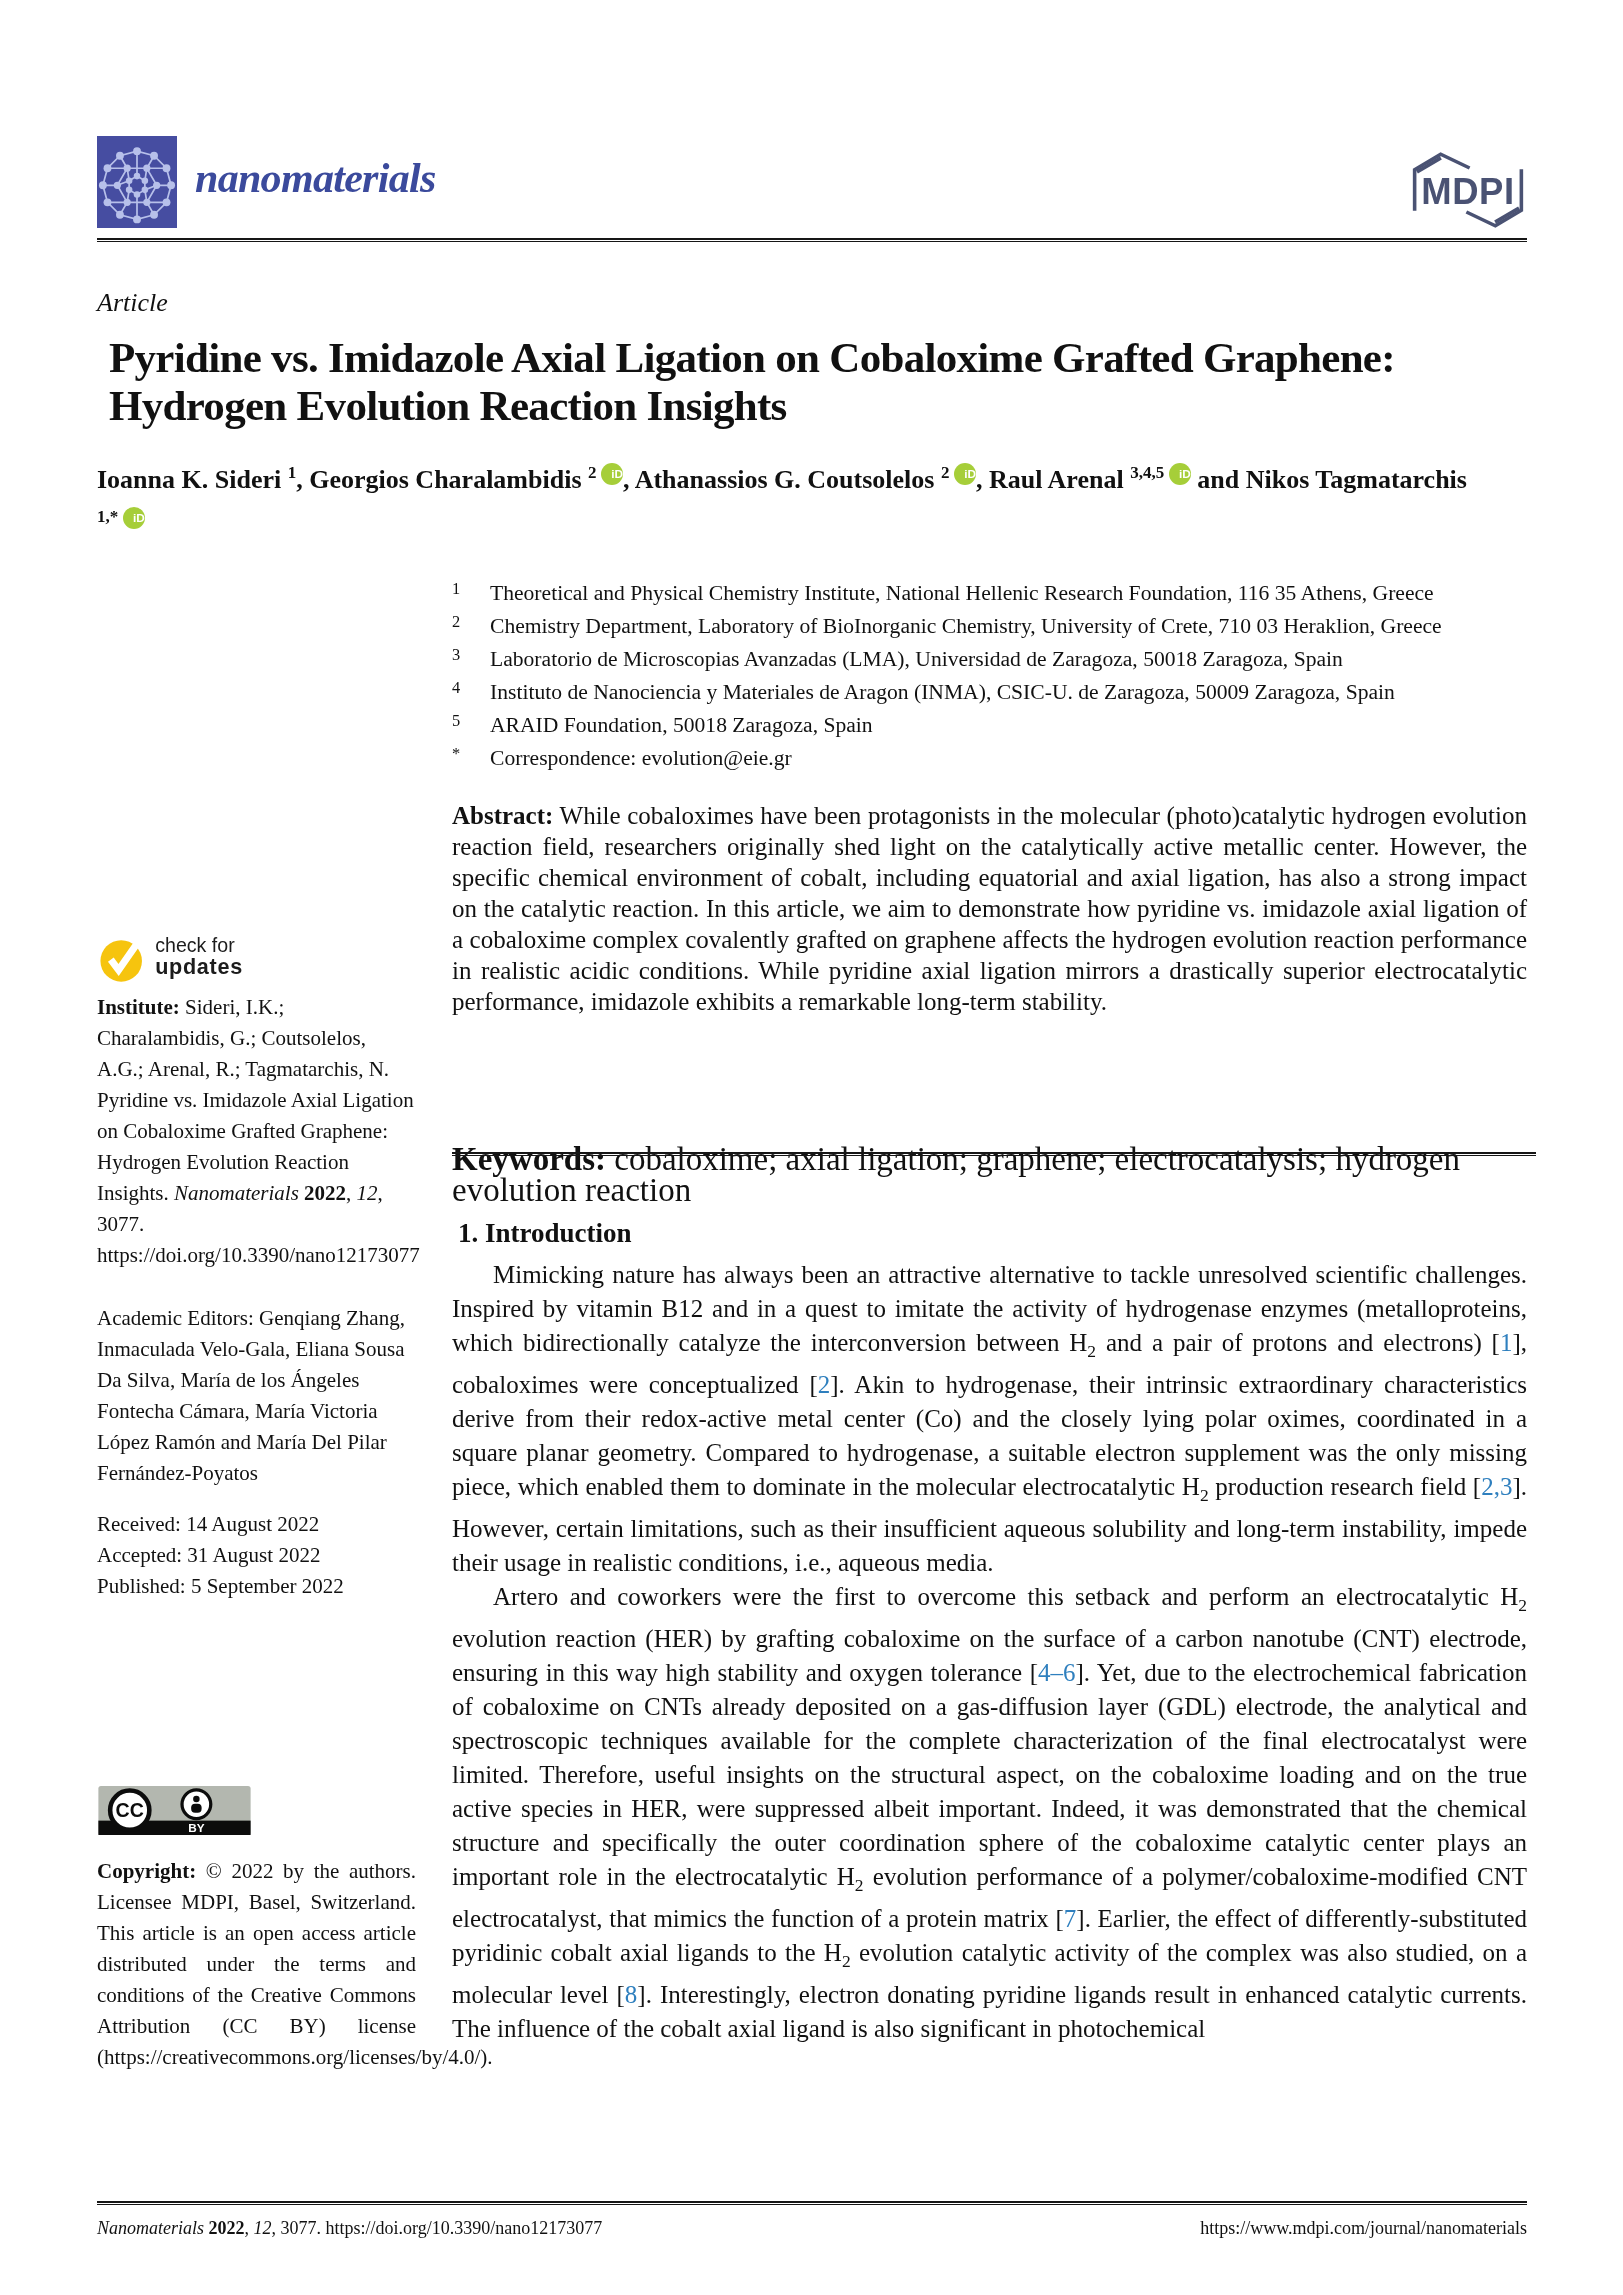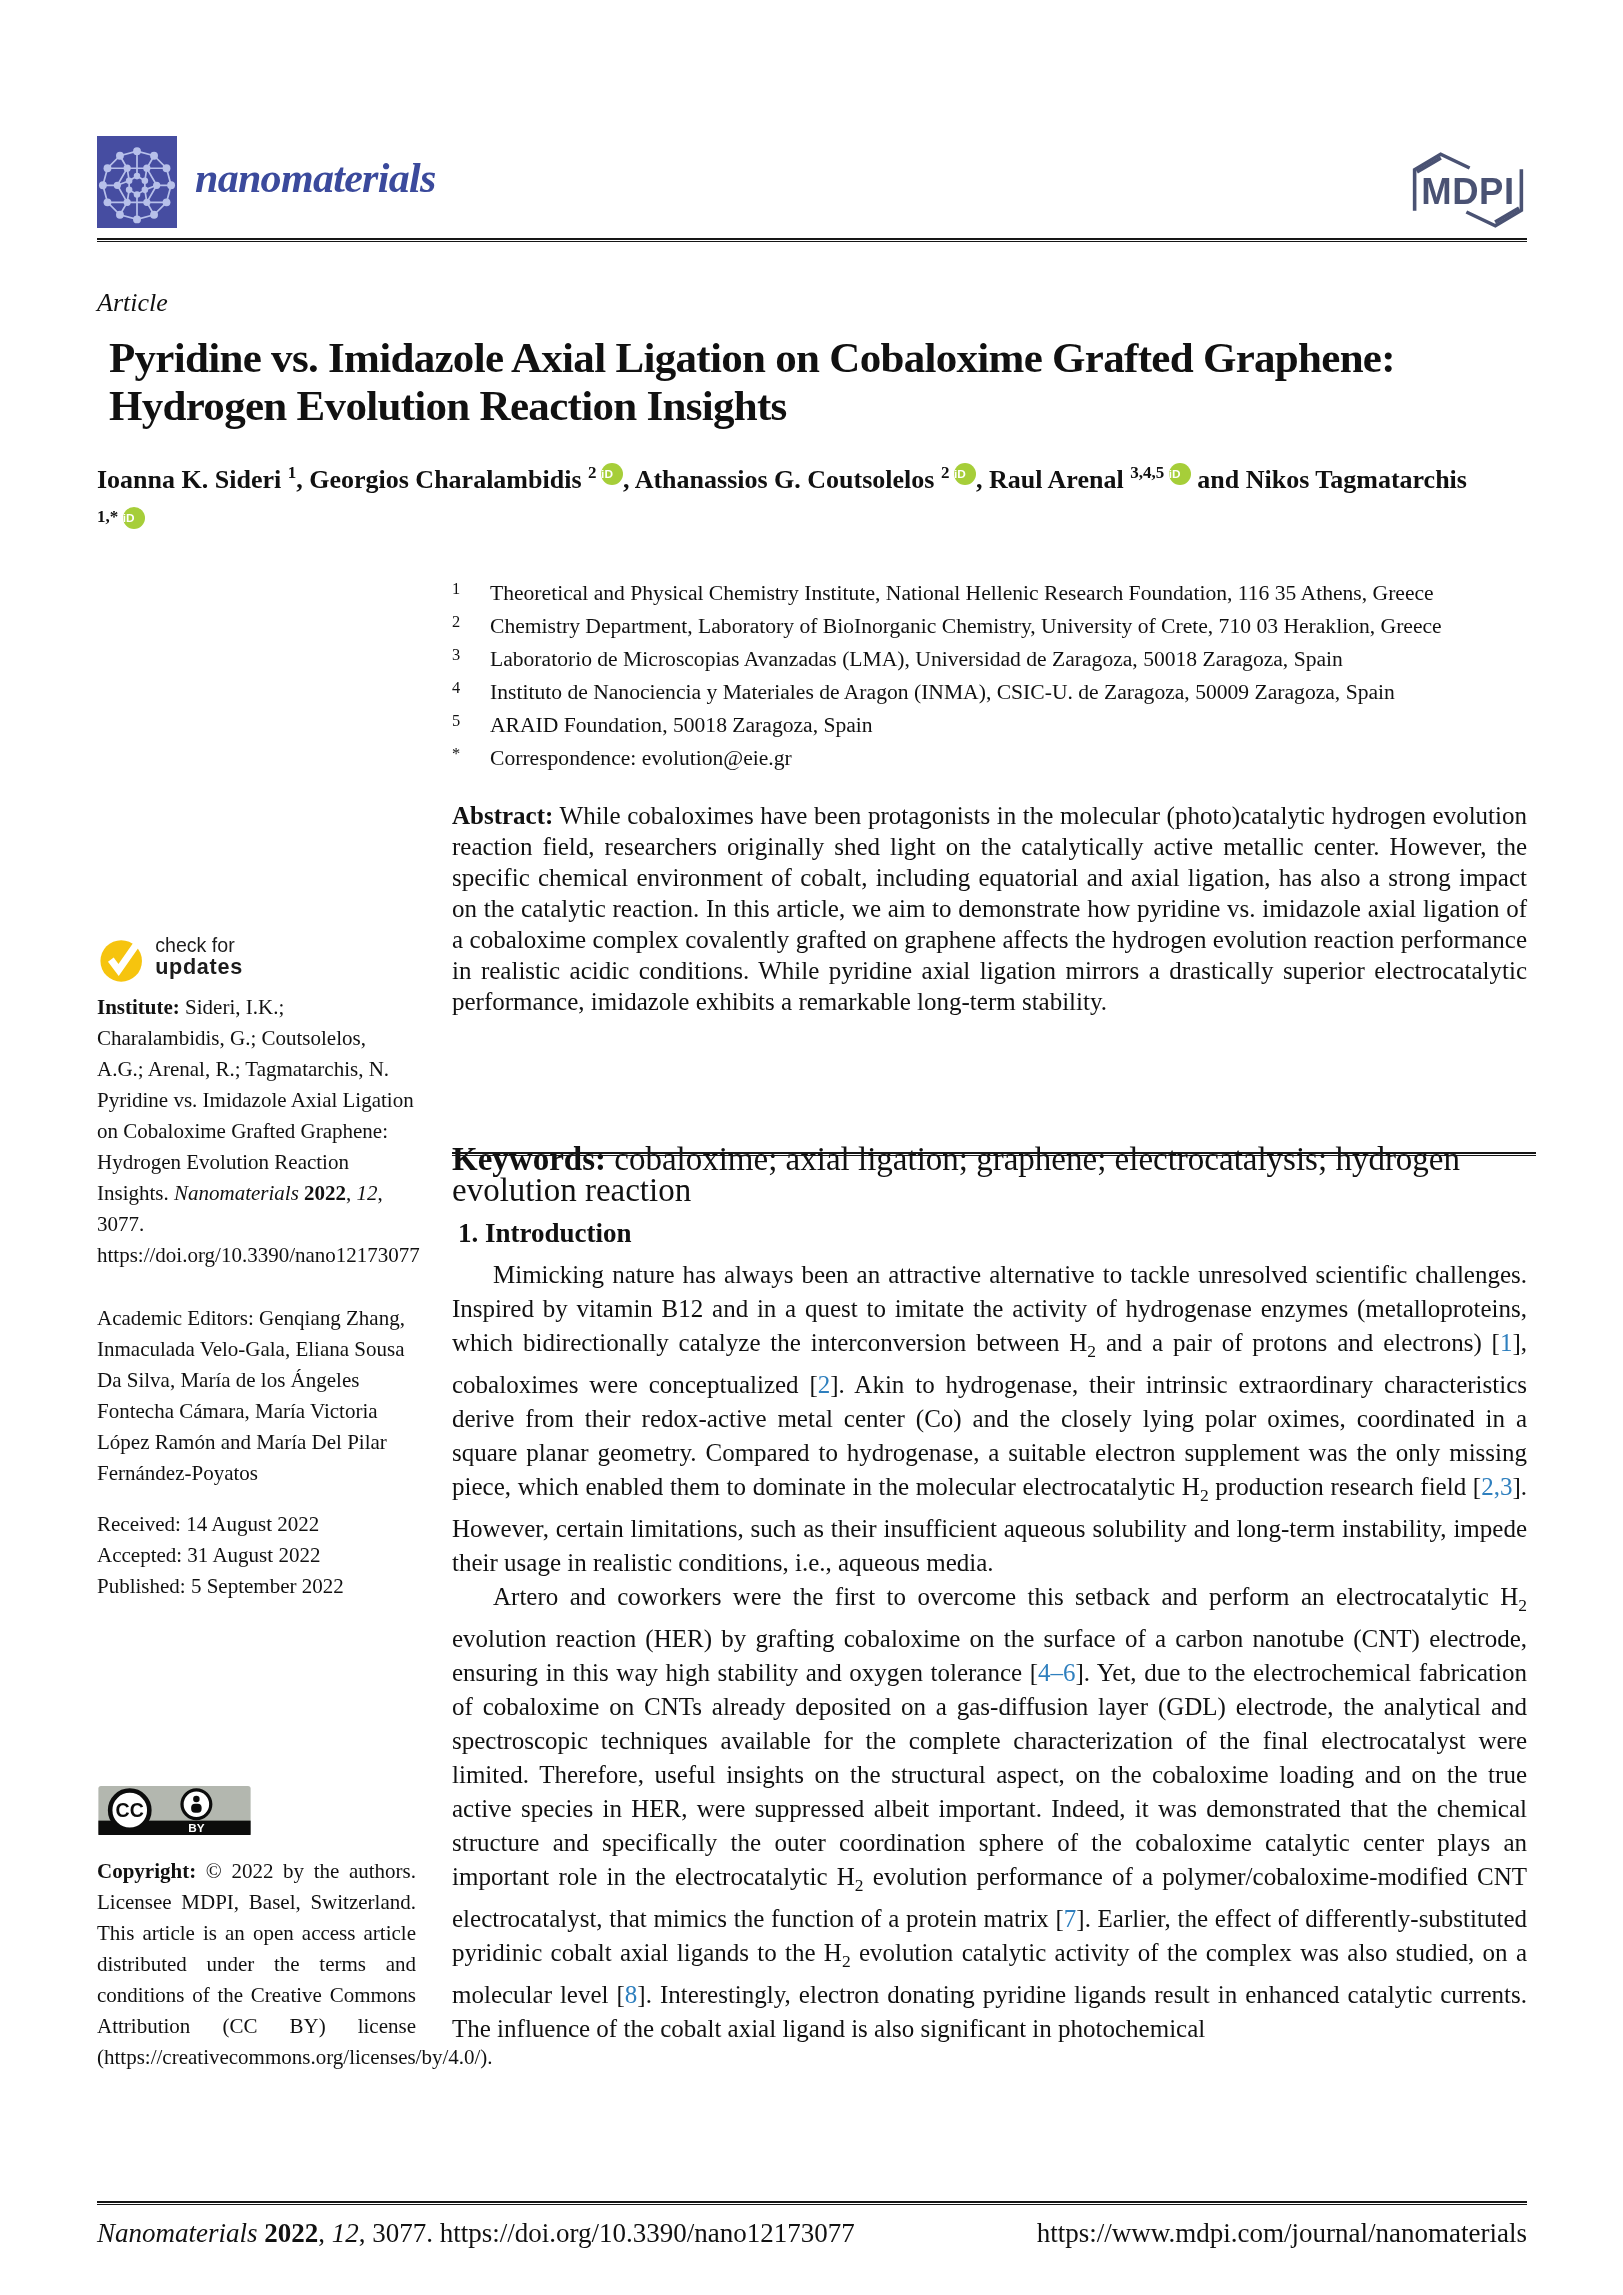--- a/index.html
+++ b/index.html
@@ -16,21 +16,21 @@
   .head-rule{top:238px;}
 
   
   .article-label{position:absolute;left:97px;top:288px;font-style:italic;font-size:26px;}
   .title{position:absolute;left:97px;top:322px;width:1401px;font-weight:bold;font-size:43px;
          line-height:48px;letter-spacing:-0.7px;}
   .authors{position:absolute;left:97px;top:454px;width:1388px;font-weight:bold;font-size:26px;line-height:37px;}
   .authors sup{font-size:17px;font-weight:bold;}
   .orcid{display:inline-block;width:22px;height:22px;border-radius:50%;background:#a6ce39;color:#fff;
          font-family:"Liberation Sans",sans-serif;font-weight:bold;font-size:11.8px;line-height:22px;
-         text-align:left;vertical-align:9.2px;margin-left:4.6px;letter-spacing:0;}
+         text-align:right;vertical-align:9.2px;margin-left:4.6px;letter-spacing:0;}
 
   
   .right-col{position:absolute;left:452px;width:1075px;}
   .affils{top:577px;font-size:21.6px;}
   .affil-row{display:flex;line-height:33px;}
   .affil-marker{width:38px;flex:0 0 38px;font-size:16.4px;position:relative;top:-5.2px;}
   .abstract{top:800px;font-size:25px;line-height:31px;text-align:justify;}
   .keywords{top:1144px;font-size:33px;line-height:31px;}
   .mid-rule{left:452px;width:1084px;top:1152px;}
   .section-heading{position:absolute;left:452px;top:1212px;font-size:27px;font-weight:bold;}
@@ -47,21 +47,21 @@
   .check-txt .l2{font-weight:bold;font-size:21.6px;letter-spacing:0.7px;}
   .citation{top:992px;}
   .editors{top:1303px;}
   .dates{top:1509px;line-height:31px;}
   .pub-note{top:1630px;text-align:justify;}
   .cc-badge{position:absolute;left:98px;top:1786px;cursor:pointer;}
   .copyright{top:1856px;text-align:justify;line-height:31px;}
 
   
   .foot-rule{top:2201px;border-top:2px solid #161616;}
-  .footer{position:absolute;left:97px;top:2218px;width:1430px;font-size:27px;
+  .footer{position:absolute;left:97px;top:2218px;width:1430px;font-size:18px;
           display:flex;justify-content:space-between;}
 </style>
 </head>
 <body>
 
 <div class="page">
 
   <div class="logo-box">
     <svg width="80" height="92" viewBox="0 0 122 140">
       <g stroke="#b7c0ea" stroke-width="2.6" fill="none">

